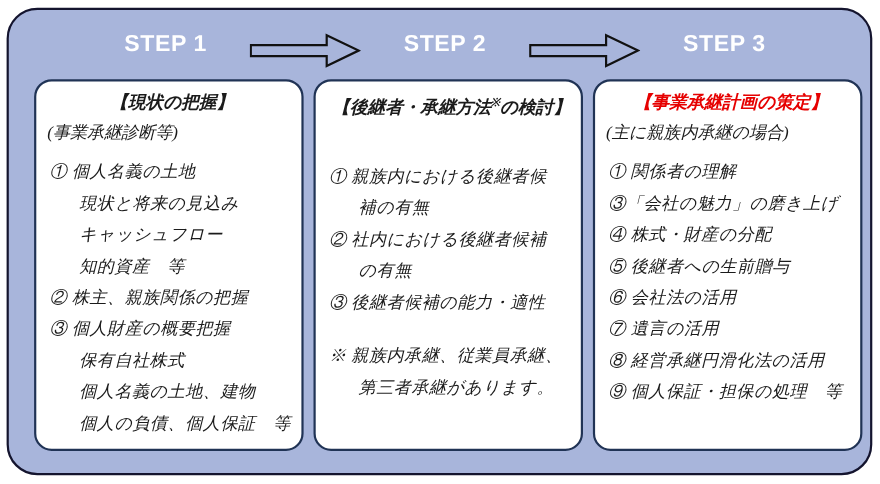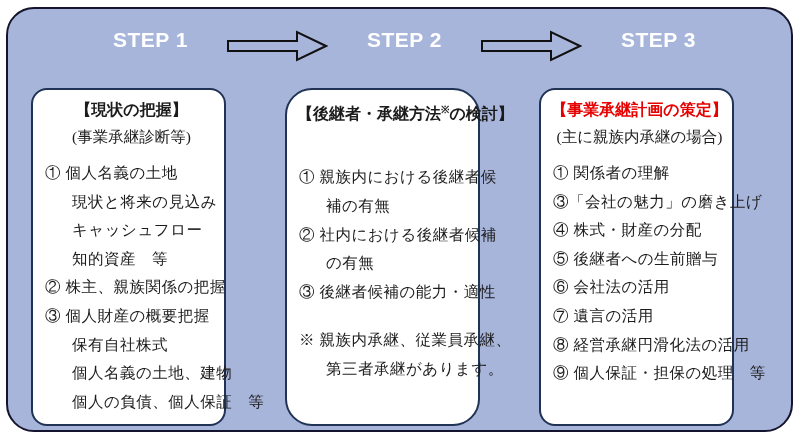--- a/index.html
+++ b/index.html
@@ -28,34 +28,35 @@
     position:absolute;top:26px;width:239px;height:28px;line-height:28px;
     text-align:center;color:var(--step-text);
     font-family:"Liberation Sans","DejaVu Sans",sans-serif;
     font-weight:bold;font-size:21px;letter-spacing:0.5px;
   }
   .step-1{left:31px;} .step-2{left:285px;} .step-3{left:539px;}
   .arrow{position:absolute;top:30px;width:101px;height:32px;}
   .arrow-1{left:227px;} .arrow-2{left:481px;}
   .arrow polygon{fill:var(--panel-bg);stroke:var(--outline);stroke-width:2;stroke-linejoin:miter;}
   .card{
-    position:absolute;top:88px;width:195px;height:338px;
+    position:absolute;top:72px;width:245px;height:338px;
     background:var(--card-bg);
     border:2px solid var(--card-border);
     border-radius:16px;
     padding:6px 4px 0 10px;
+    font-style:italic;
   }
-  .card-1{left:31px;} .card-2{left:285px;border-radius:27px;} .card-3{left:539px;}
+  .card-1{left:31px;} .card-2{left:285px;} .card-3{left:539px;}
   .card-title{
     text-align:center;font-weight:bold;font-size:16px;line-height:27px;white-space:nowrap;
   }
   .card-title sup{font-size:10px;}
   .card-title.red{color:var(--title-red);}
   .card-sub{
-    text-align:center;font-size:15.5px;line-height:27px;min-height:27px;white-space:nowrap;
+    font-size:15.5px;line-height:27px;min-height:27px;white-space:nowrap;
   }
   .lines{margin-top:9px;}
   .line{
     font-size:15.5px;line-height:28.6px;letter-spacing:0.5px;
     white-space:nowrap;padding-left:2px;
   }
   .line.indent{padding-left:29px;}
   .note{margin-top:20px;}
 </style>
 </head>

